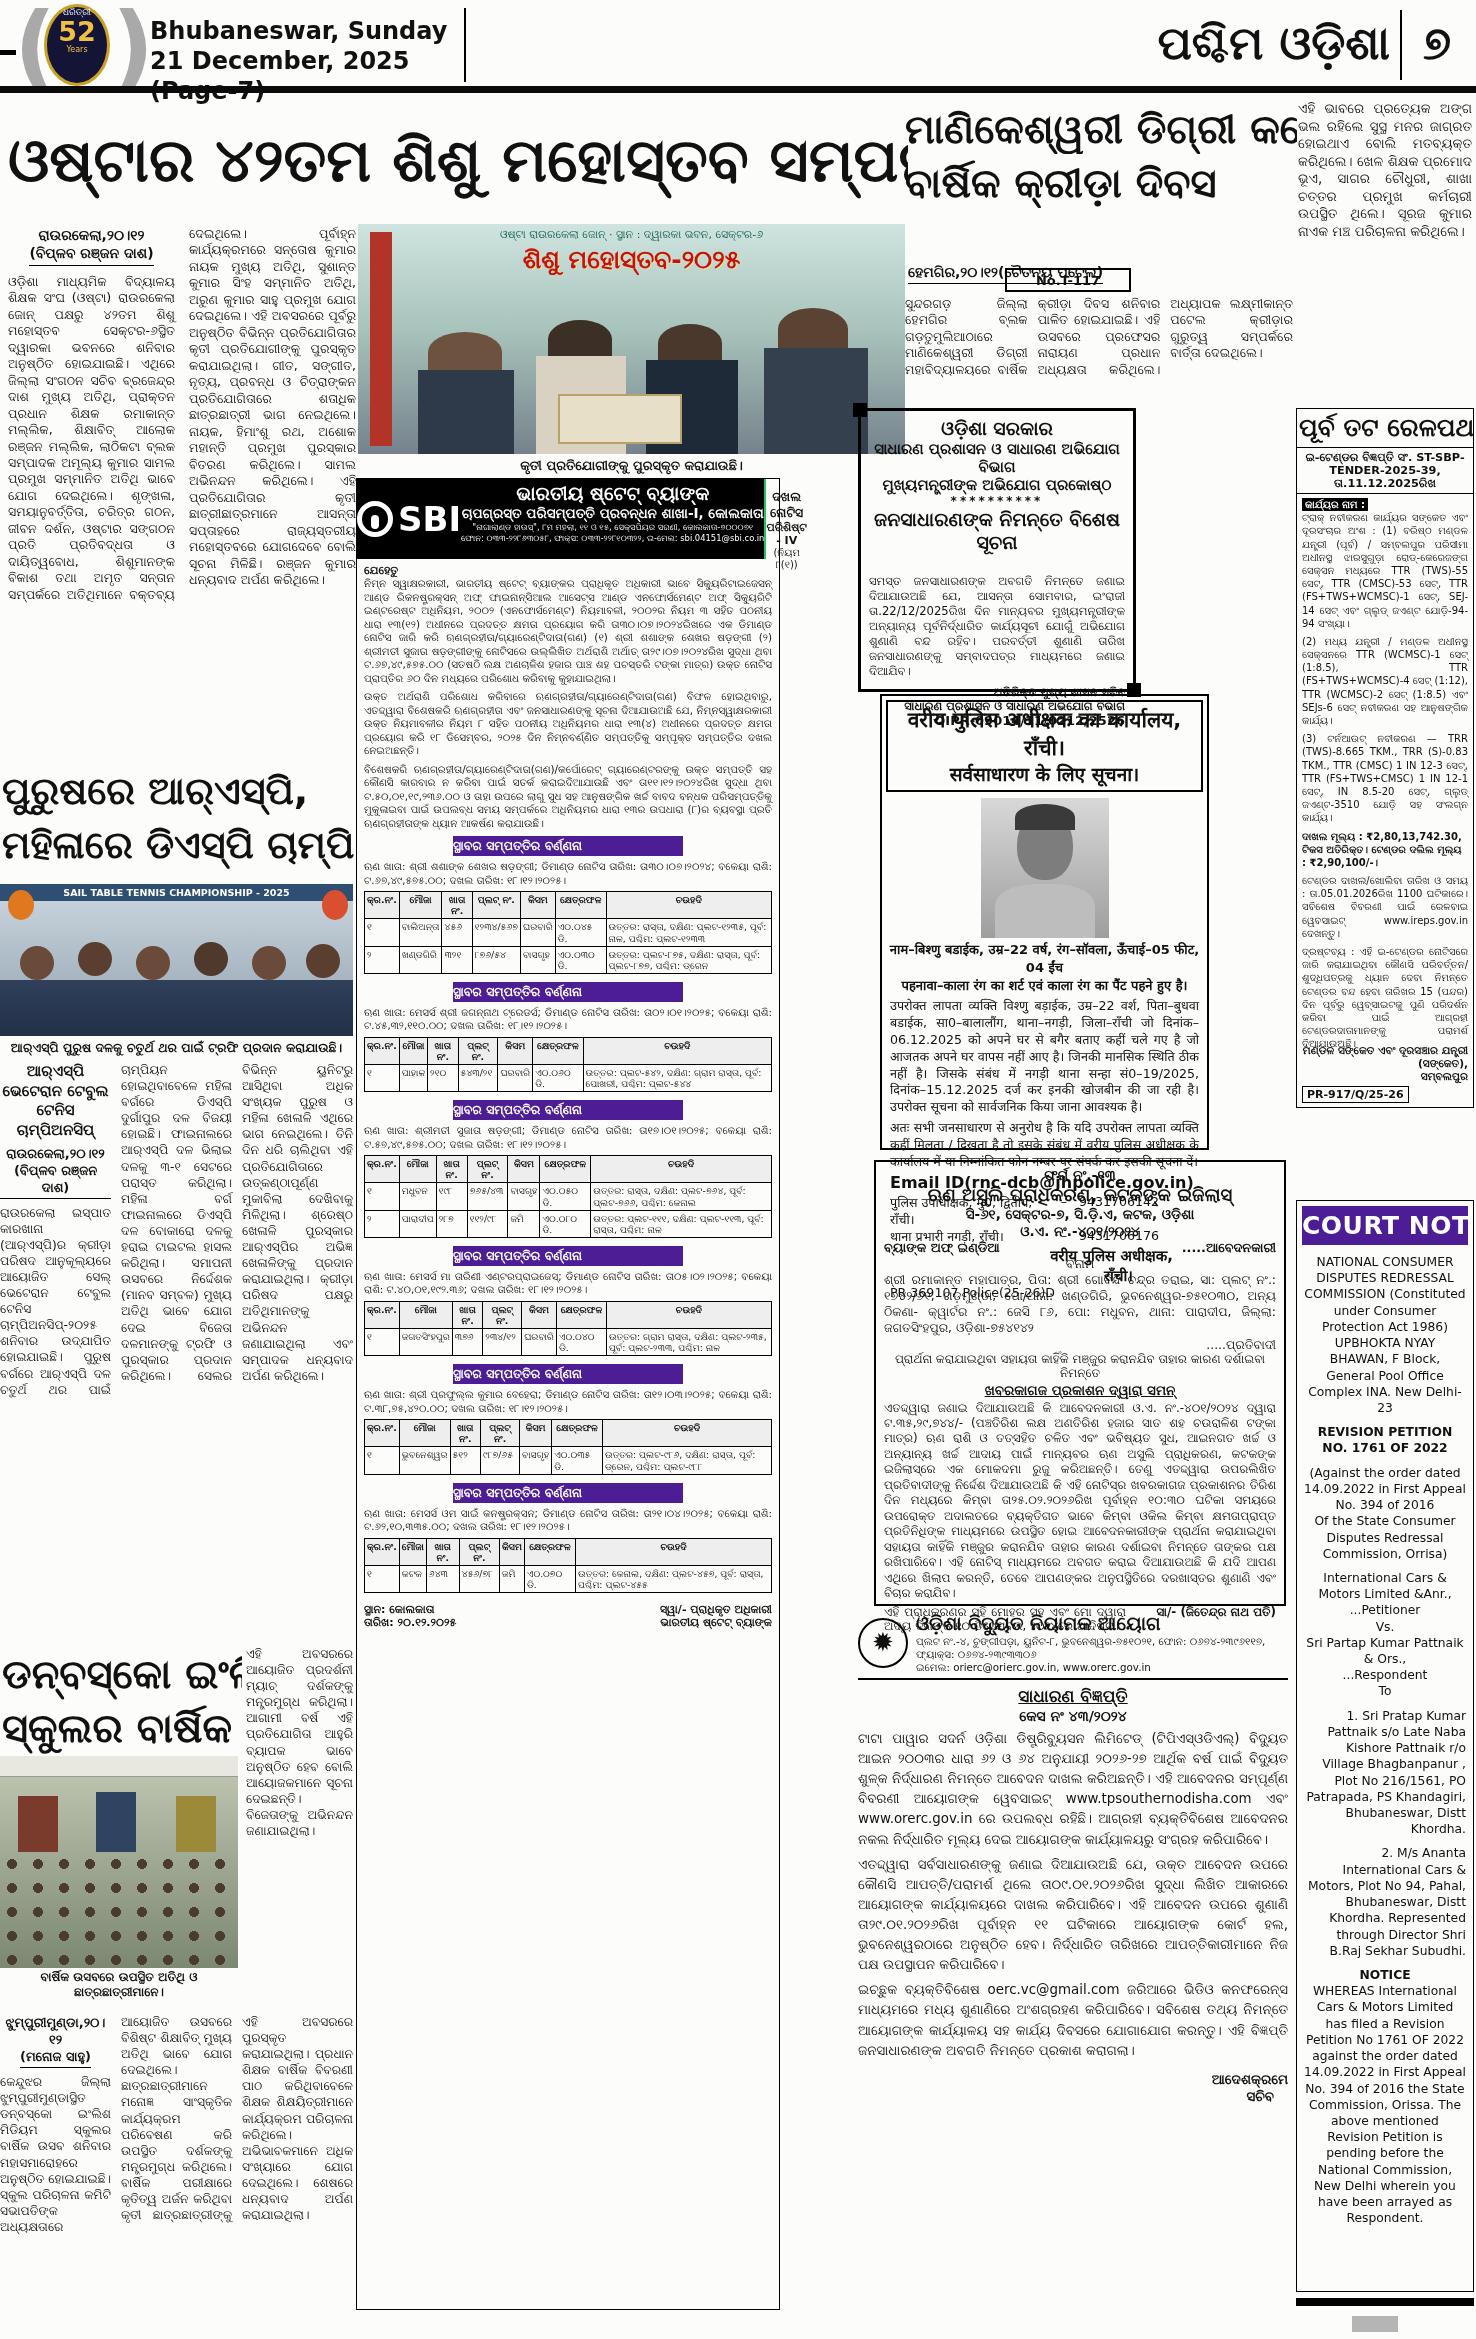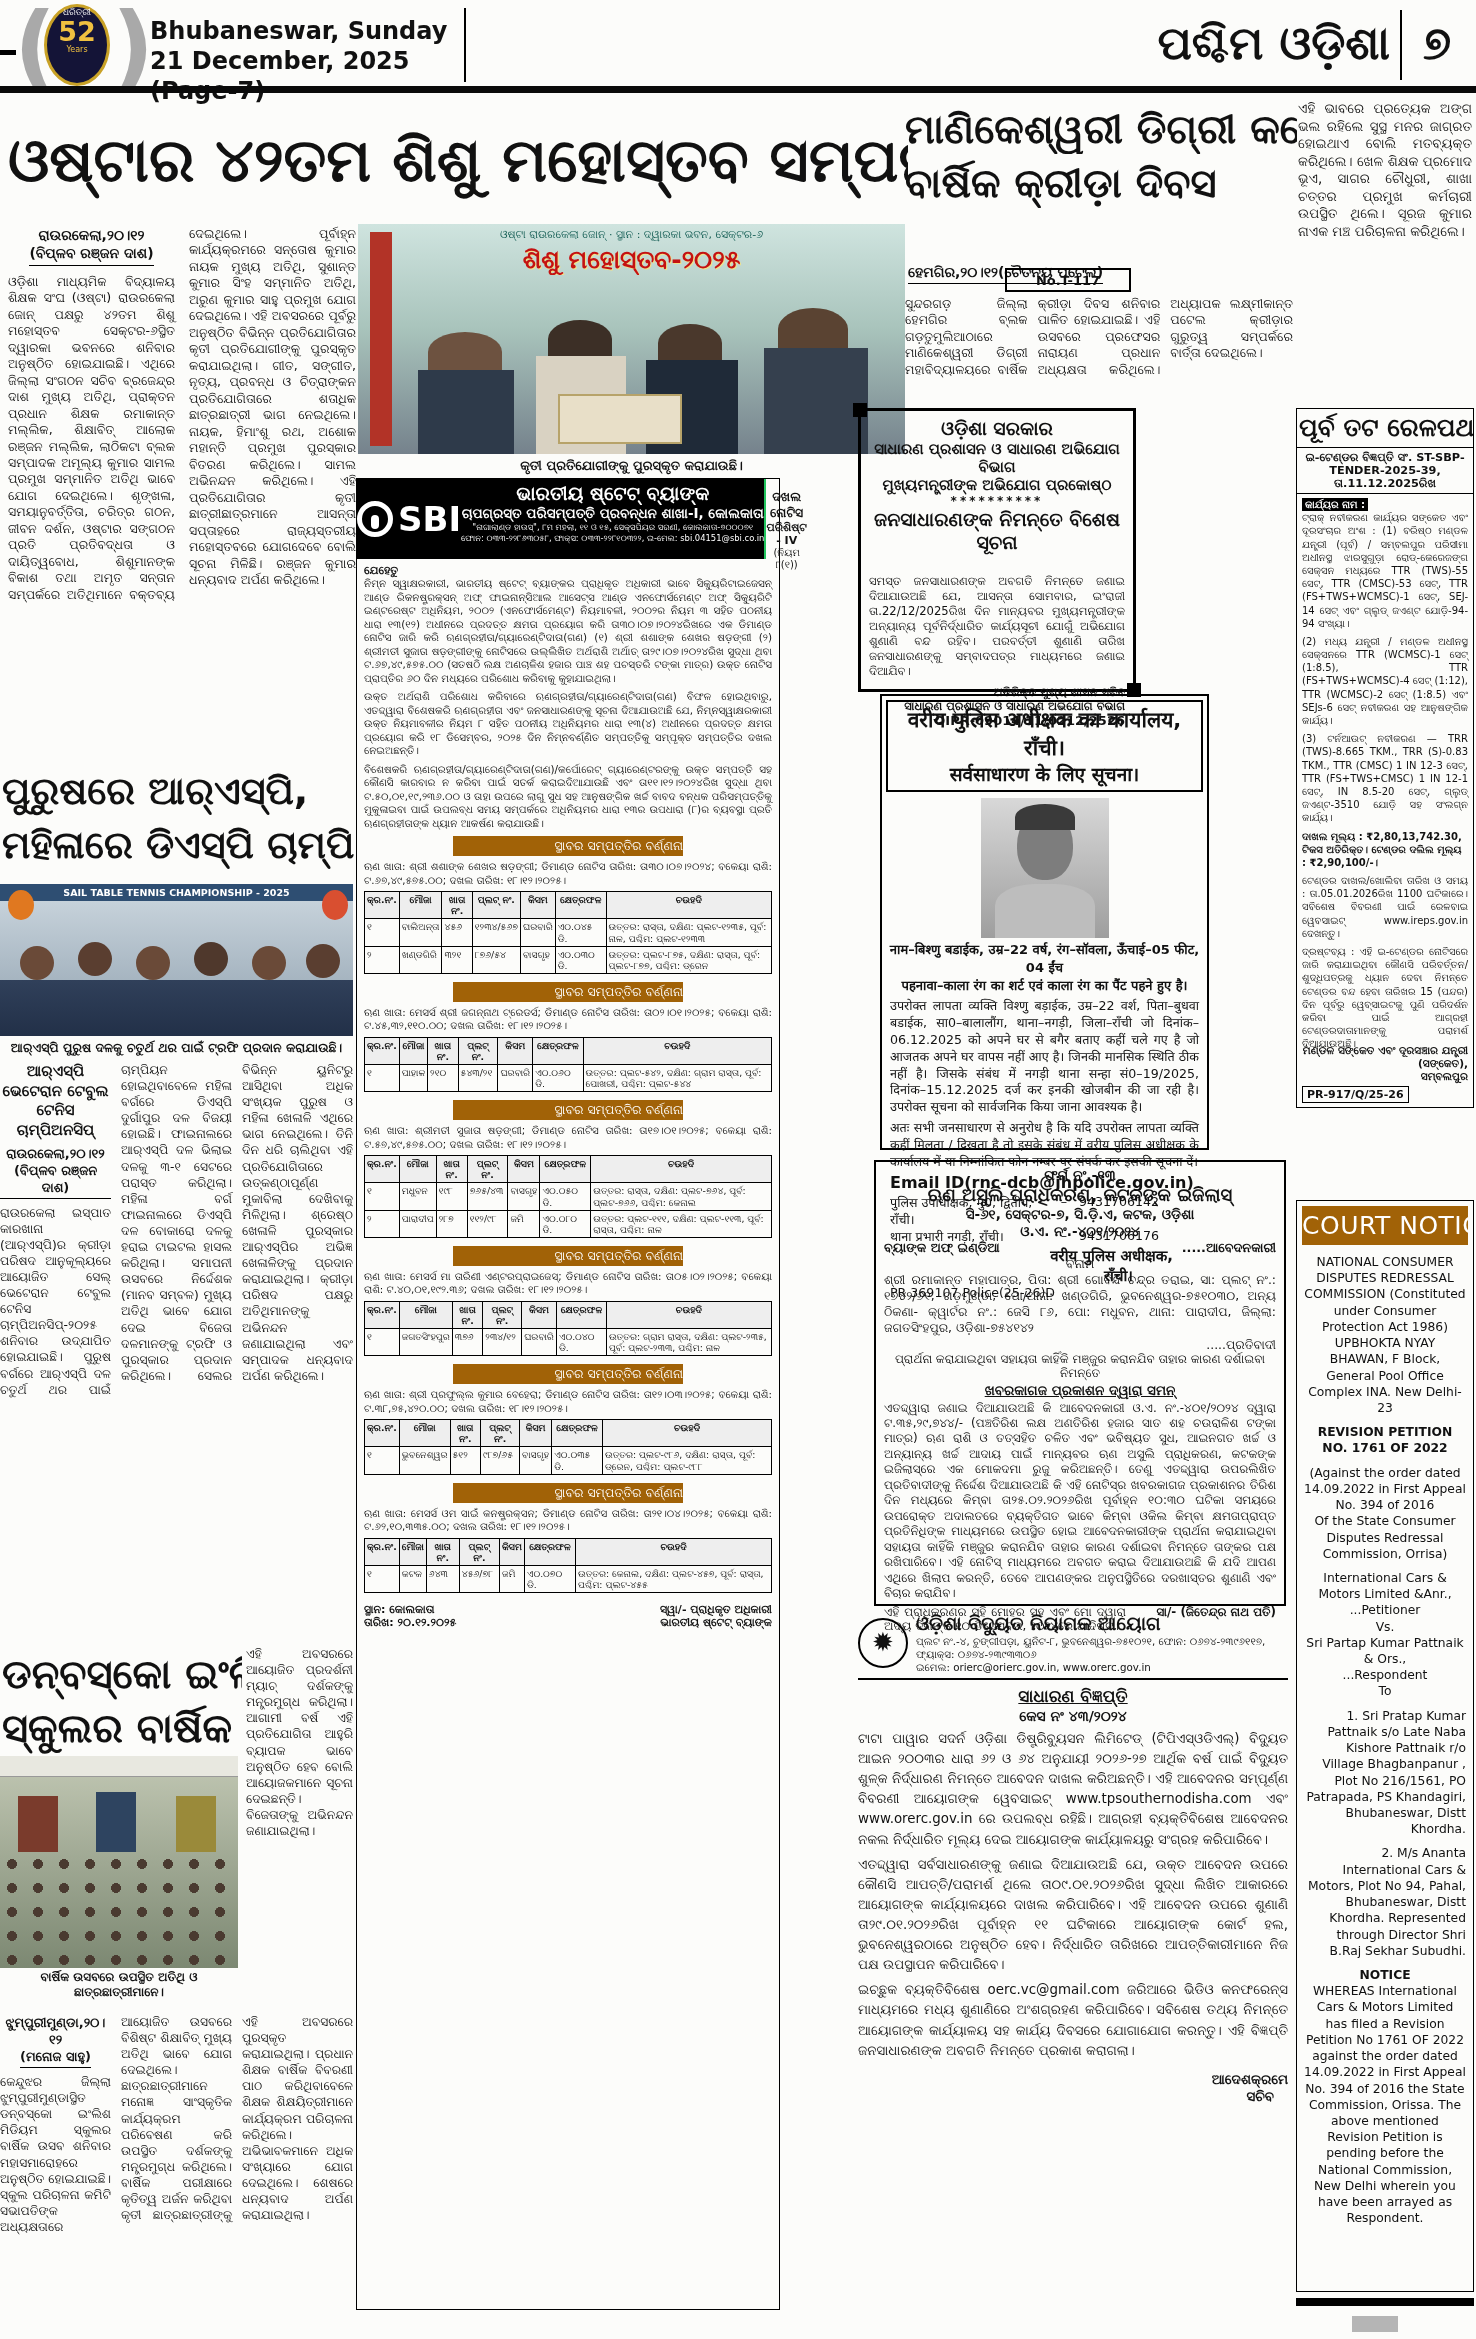--- a/index.html
+++ b/index.html
@@ -7,21 +7,21 @@
         font-family:"DejaVu Sans","Liberation Sans",sans-serif;overflow:hidden;margin:0 auto;}
   .abs{position:absolute;}
   .b{font-weight:bold}
   .c{text-align:center}
   .r{text-align:right}
   .j{text-align:justify}
   .nw{white-space:nowrap;overflow:hidden}
   .cols2{column-count:2;column-gap:14px}
   .cols3{column-count:3;column-gap:10px}
   .bodytxt{font-size:12.6px;line-height:1.31;overflow:hidden}
-  .blackbar{background:#a16207;color:#fff;text-align:right;font-weight:normal}
+  .blackbar{background:#4c1d95;color:#fff;text-align:left;font-weight:bold}
   .box{border:2px solid #000;box-sizing:border-box}
   .thinbox{border:1.5px solid #000;box-sizing:border-box}
   .photo{overflow:hidden;box-sizing:border-box}
   table{border-collapse:collapse;width:100%;box-sizing:border-box}
   .dtable th,.dtable td{border:1px solid #000;font-size:9.3px;line-height:1.2;padding:2px;vertical-align:top;text-align:left}
   .dtable th{text-align:center;font-weight:bold;background:#eee}
   .inv{background:#000;color:#fff;display:inline-block;padding:0 3px;font-weight:bold}
   .mb{margin-bottom:5px}
   .num{text-align:right}
   .sect-para{font-size:10.3px;line-height:1.3;margin:4px 0;text-align:justify}

